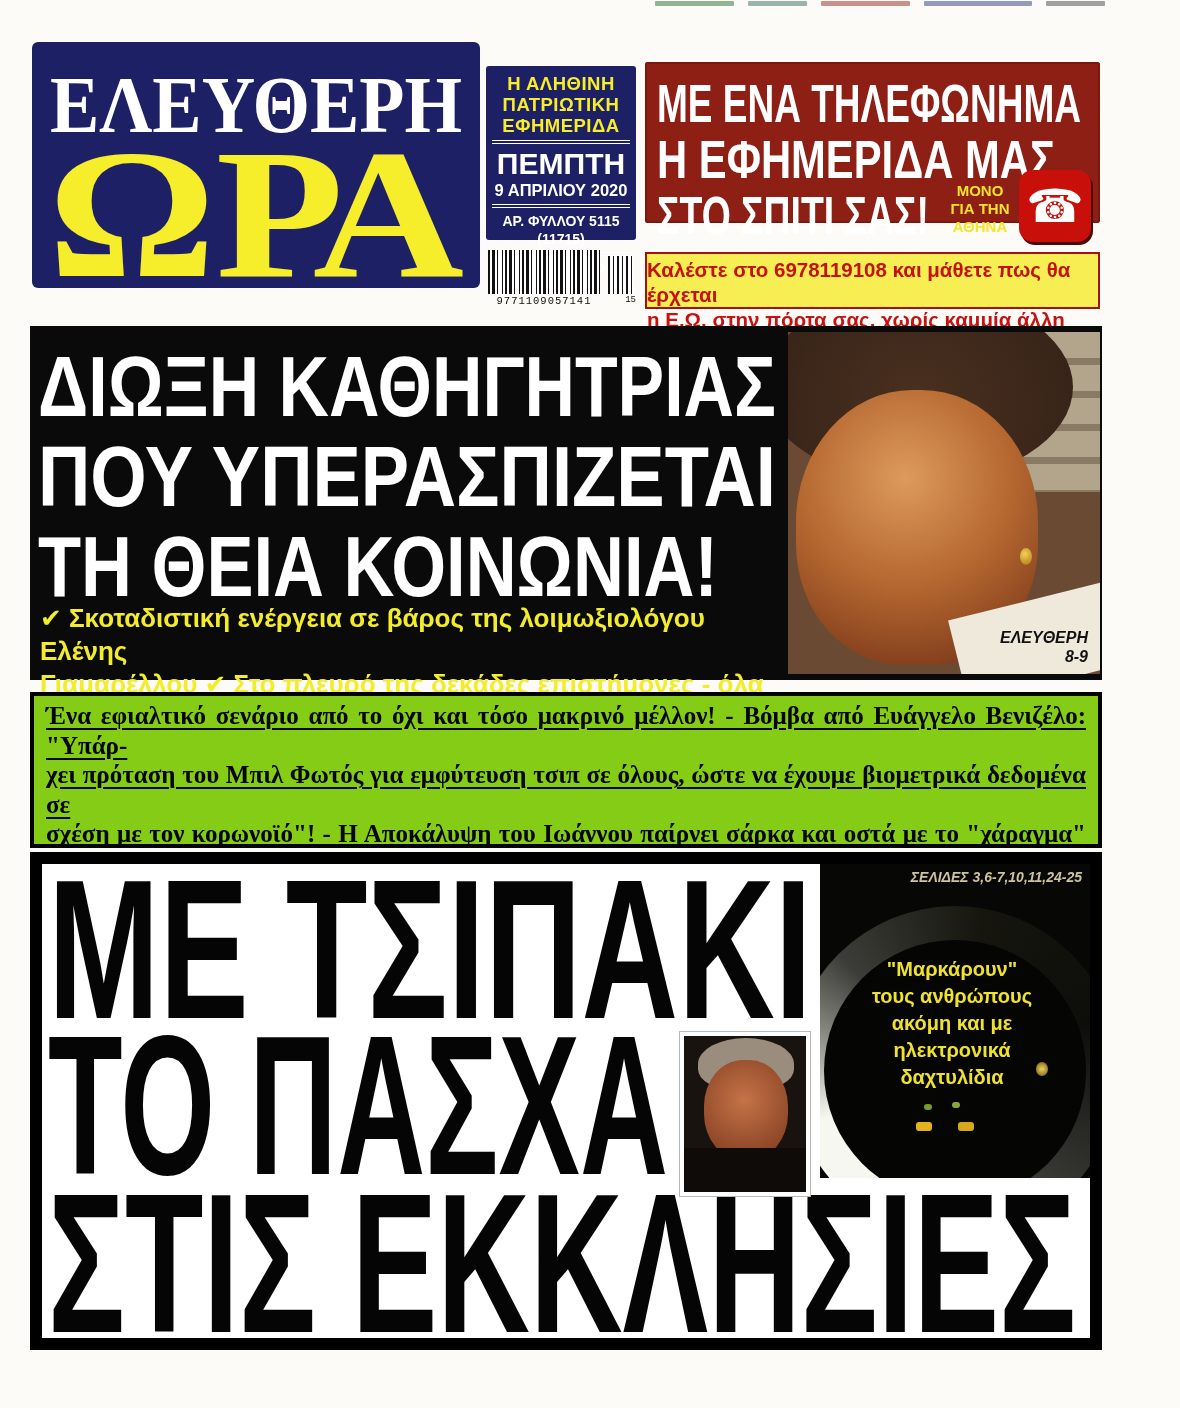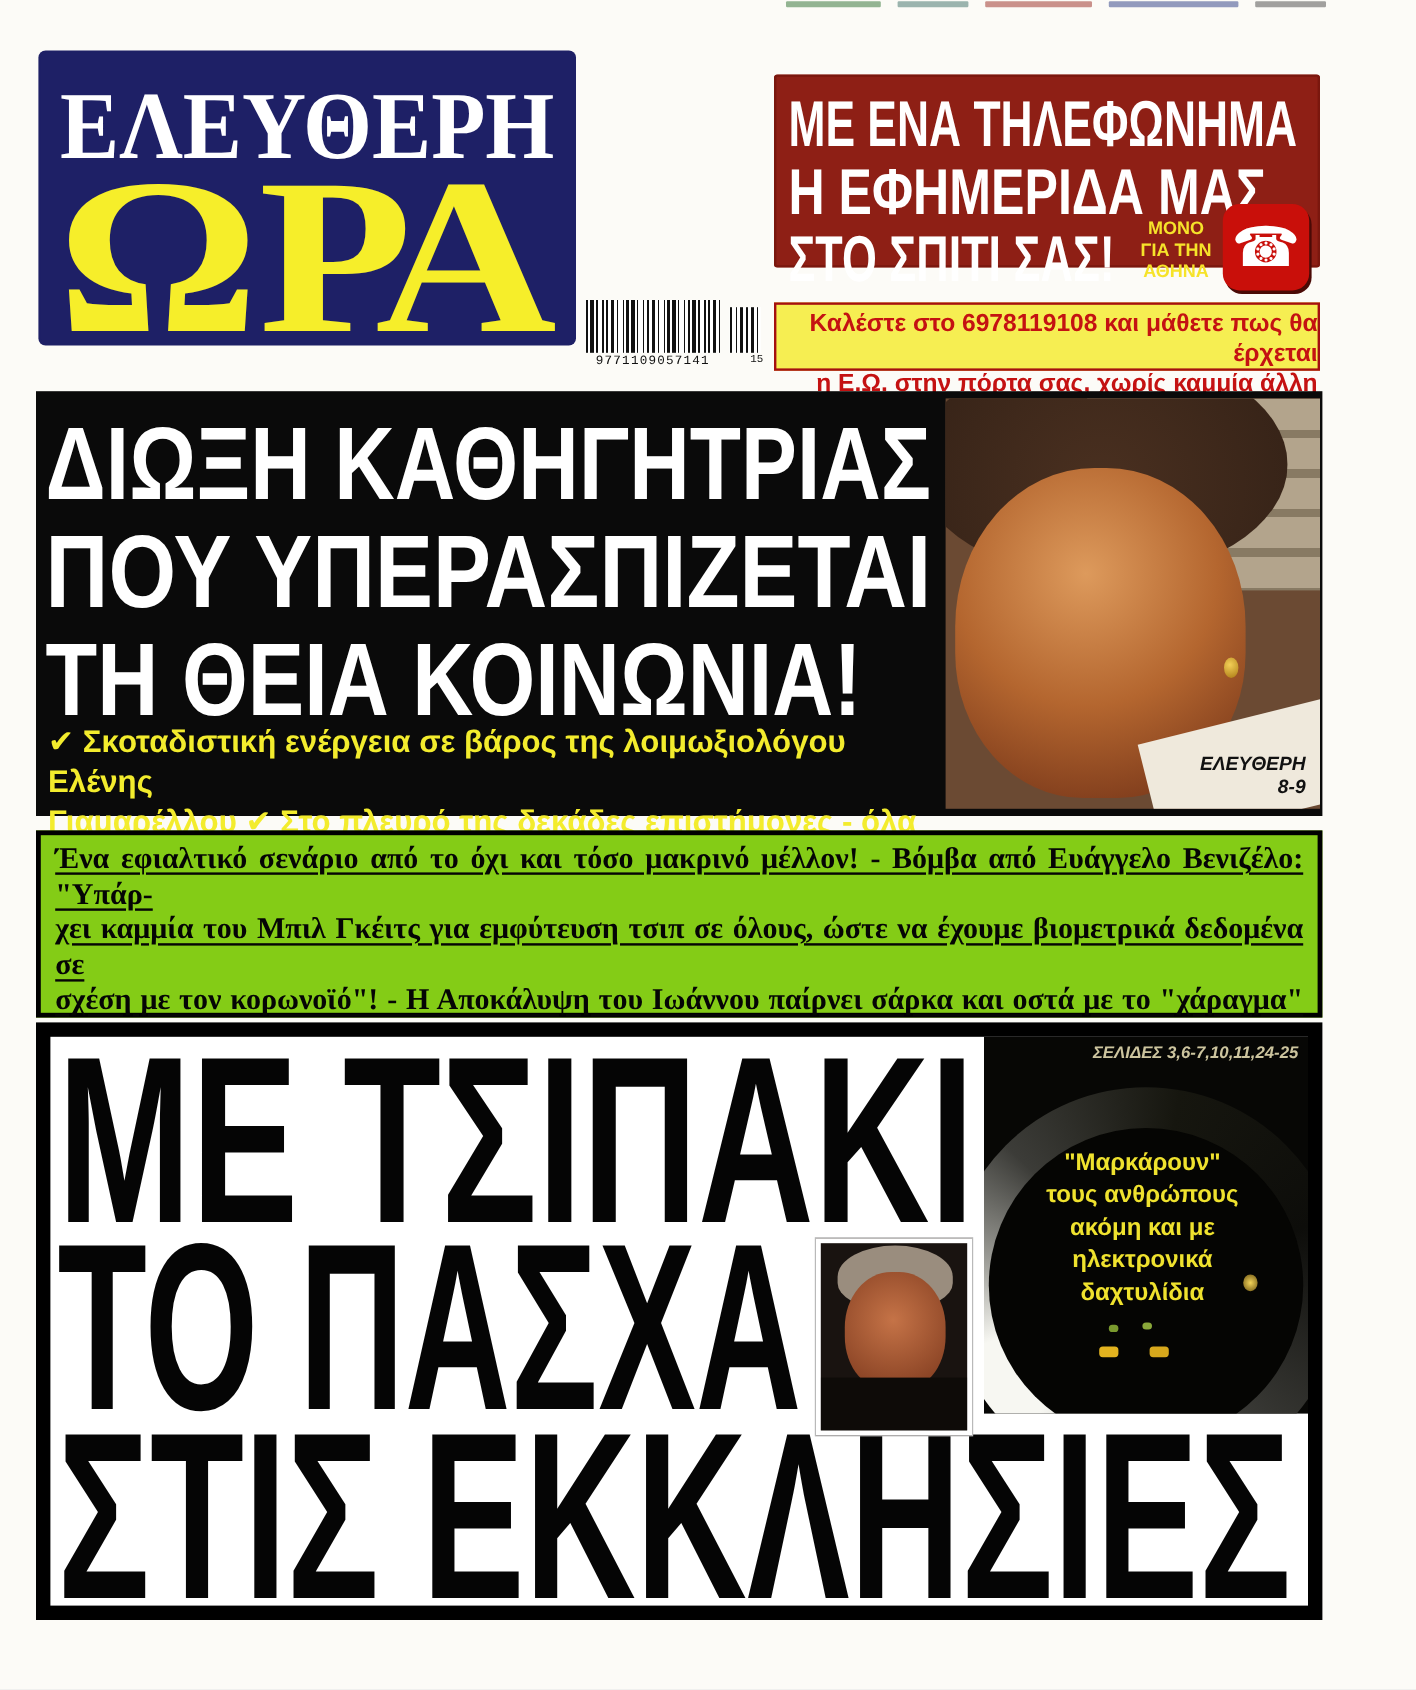--- a/index.html
+++ b/index.html
@@ -40,21 +40,21 @@
   
   #promo{left:645px;top:62px;width:455px;height:161px;background:#8e1f15;border-radius:3px;
          box-shadow:inset 0 0 0 2px #7a170e;}
   #promo svg{display:block;overflow:visible;}
   #promo-only{position:absolute;left:300px;top:120px;width:70px;text-align:center;
     color:#f6e32a;font-weight:bold;font-size:15px;line-height:18px;}
   #phone-btn{position:absolute;left:374px;top:108px;width:72px;height:72px;background:#c90f0a;
     border-radius:14px;box-shadow:2px 3px 0 #4a0a06;display:flex;align-items:center;justify-content:center;}
   #phone-btn .glyph{color:#fff;font-size:46px;line-height:1;}
   #promo-strip{left:645px;top:252px;width:455px;height:57px;background:#f6ee52;border:2px solid #a51010;
-    box-sizing:border-box;text-align:right;color:#c41212;font-weight:bold;font-size:20.5px;line-height:25px;
+    box-sizing:border-box;text-align:left;color:#c41212;font-weight:bold;font-size:20.5px;line-height:25px;
     padding-top:3px;}
 
   
   #lead{left:30px;top:326px;width:1072px;height:354px;background:#0a0a0a;}
   #lead svg{display:block;overflow:visible;}
   .lead-line{position:absolute;left:8px;}
   #lead-sub{position:absolute;left:10px;top:276px;width:745px;color:#f3ec2d;
     font-weight:bold;font-size:26px;line-height:33px;}
 
   
@@ -114,20 +114,34 @@
     <span style="width:60px;background:#555"></span>
   </div>
 
   <div id="masthead" class="abs">
     <svg width="444" height="242">
       <text x="16" y="88" font-family="Liberation Serif, DejaVu Serif, serif" font-weight="bold" font-size="80" fill="#ffffff" textLength="412" lengthAdjust="spacingAndGlyphs">ΕΛΕΥΘΕΡΗ</text>
       <text x="14" y="232" font-family="Liberation Serif, DejaVu Serif, serif" font-weight="bold" font-size="185" fill="#f6ee2a" textLength="416" lengthAdjust="spacingAndGlyphs">ΩΡΑ</text>
     </svg>
   </div>
 
+  <div id="issuebox" class="abs">
+    <div style="padding-top:7px">
+      <div class="tagline">Η ΑΛΗΘΙΝΗ</div>
+      <div class="tagline">ΠΑΤΡΙΩΤΙΚΗ</div>
+      <div class="tagline">ΕΦΗΜΕΡΙΔΑ</div>
+    </div>
+    <div class="ibox-sep"></div>
+    <div id="day">ΠΕΜΠΤΗ</div>
+    <div id="date">9 ΑΠΡΙΛΙΟΥ 2020</div>
+    <div class="ibox-sep"></div>
+    <div id="issueno">ΑΡ. ΦΥΛΛΟΥ 5115 (11715)</div>
+    <div class="ibox-sep"></div>
+    <div id="price">ΤΙΜΗ 1 ΕΥΡΩ</div>
+  </div>
 
   <div id="barcode-wrap" class="abs">
     <div id="barcode"></div>
     <div id="barcode-digits">9771109057141</div>
     <div id="barcode-addon"></div>
     <div id="barcode-addon-digits">15</div>
   </div>
 
   <div id="promo" class="abs">
     <svg width="455" height="187">
@@ -172,21 +186,21 @@
       <div class="earring"></div>
       <div class="pages">
         <div>ΕΛΕΥΘΕΡΗ</div>
         <div>8-9</div>
       </div>
     </div>
   </div>
 
   <div id="ticker" class="abs">
     <div class="ticker-line">Ένα εφιαλτικό σενάριο από το όχι και τόσο μακρινό μέλλον! - Βόμβα από Ευάγγελο Βενιζέλο: "Υπάρ-</div>
-    <div class="ticker-line">χει καμμία του Μπιλ Γκέιτς για εμφύτευση τσιπ σε όλους, ώστε να έχουμε βιομετρικά δεδομένα σε</div>
+    <div class="ticker-line">χει πρόταση του Μπιλ Φωτός για εμφύτευση τσιπ σε όλους, ώστε να έχουμε βιομετρικά δεδομένα σε</div>
     <div class="ticker-line">σχέση με τον κορωνοϊό"! - Η Αποκάλυψη του Ιωάννου παίρνει σάρκα και οστά με το "χάραγμα" της</div>
     <div class="ticker-line">ανθρωπότητας! - Μάθετε τι σκοτεινό και απόκρυφο κρύβει ο αριθμός 13033, που μας δίνει την "άδεια"</div>
     <div class="ticker-line">να βγούμε από τα σπίτια μας! - Σοκ: Απαγορεύεται η κατ' οίκον μεταφορά του Αγίου Φωτός!!!</div>
   </div>
 
   <div id="bottom" class="abs">
     <div id="ring-photo">
       <div class="ring"></div>
       <div class="pages">ΣΕΛΙΔΕΣ 3,6-7,10,11,24-25</div>
       <div class="caption">

